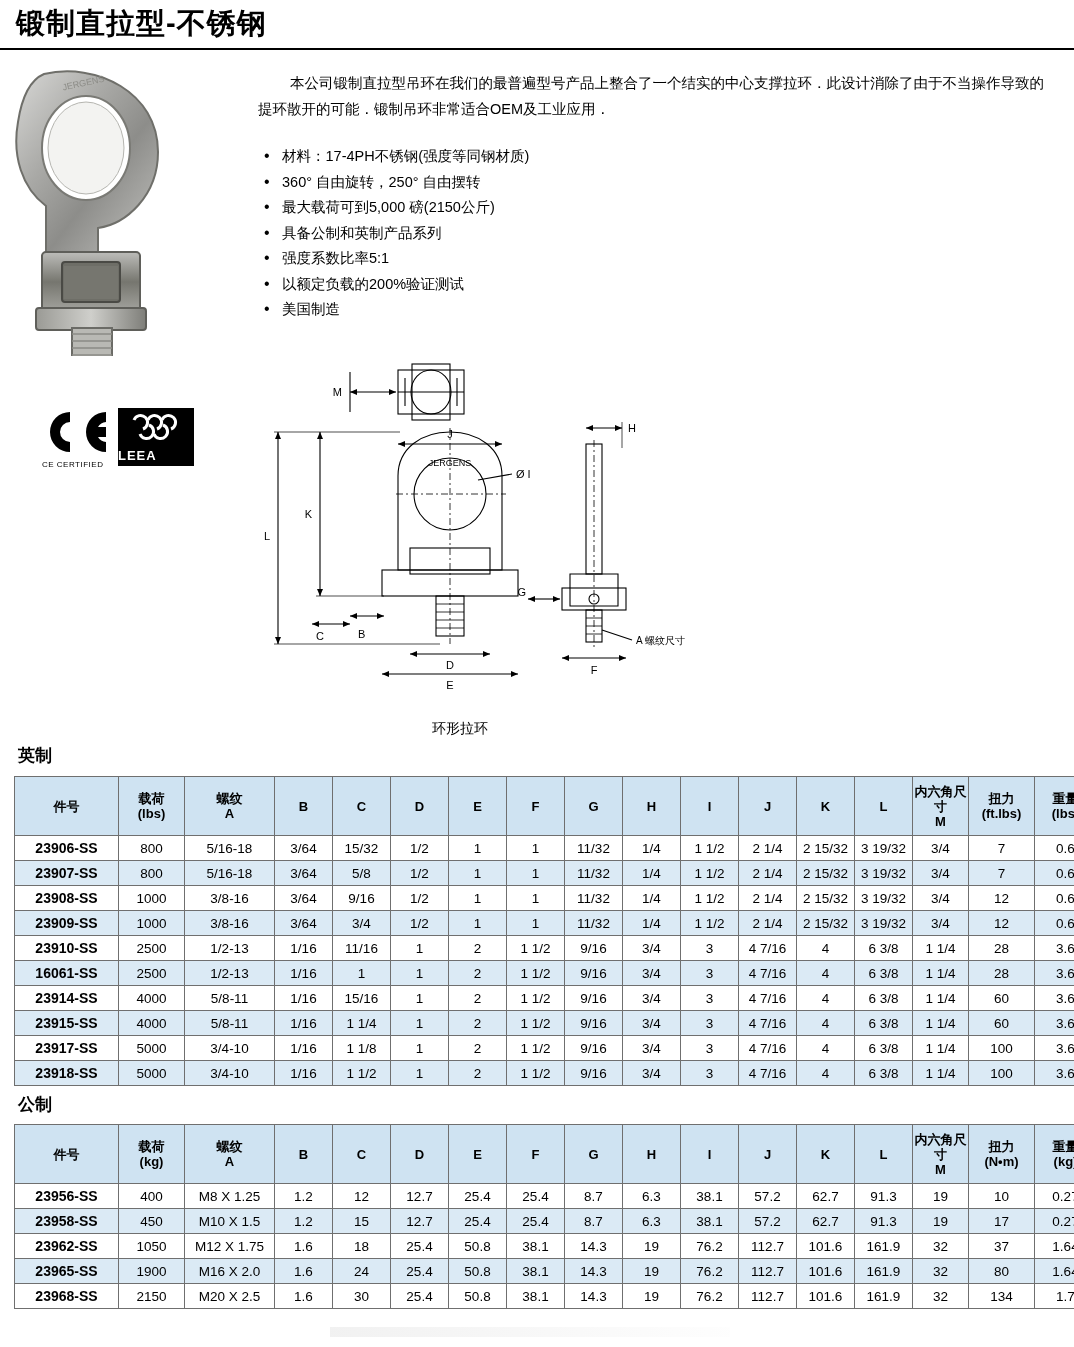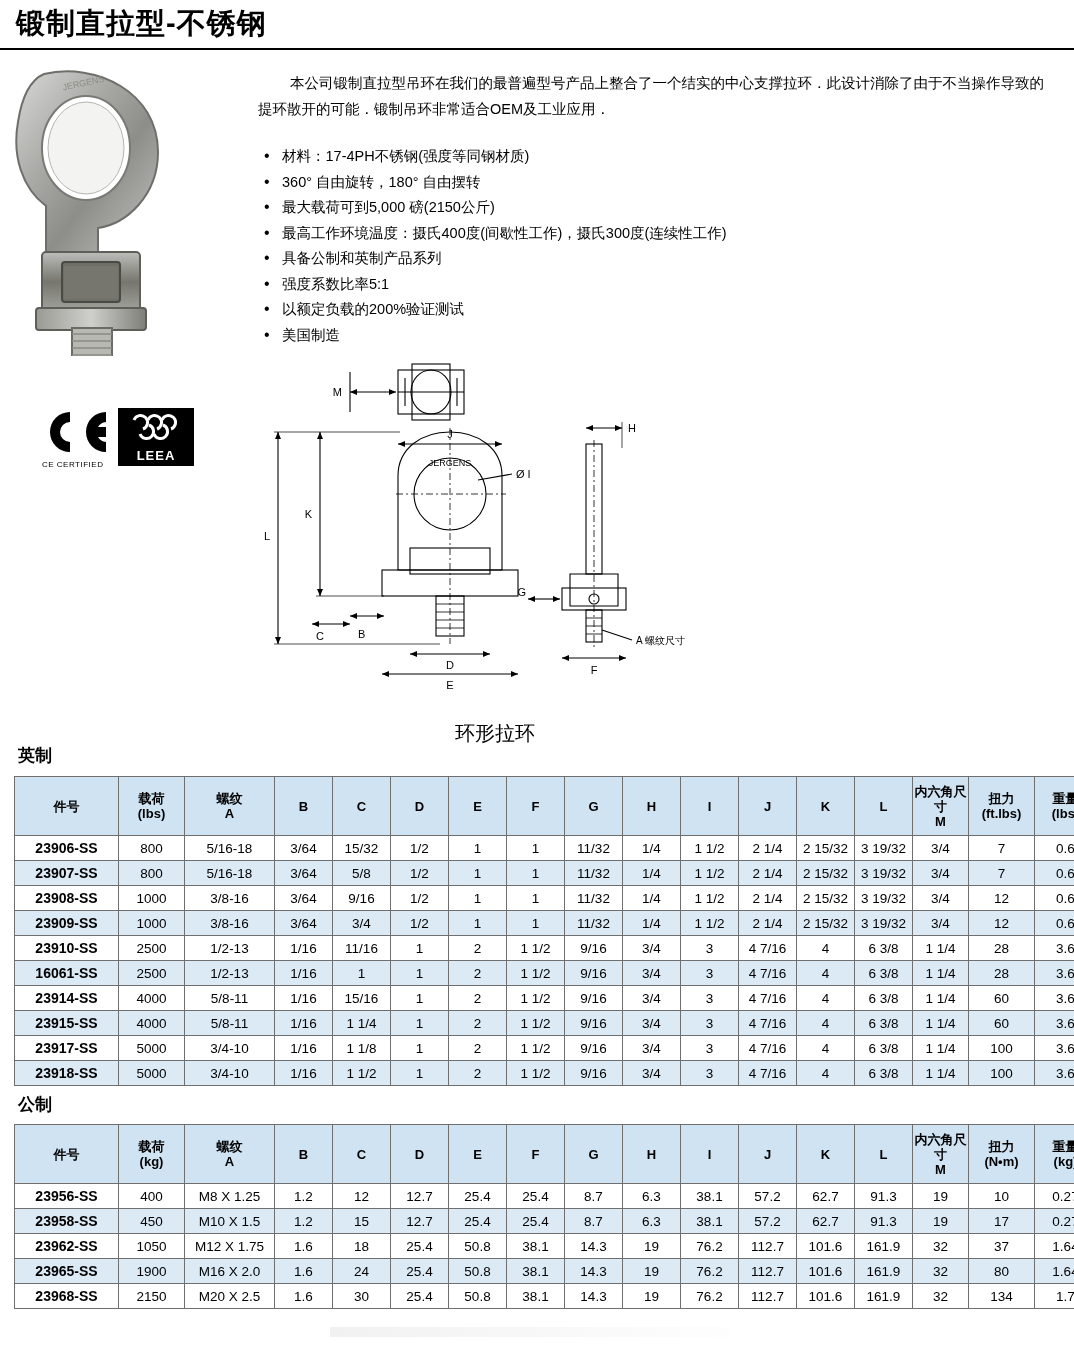--- a/index.html
+++ b/index.html
@@ -68,21 +68,20 @@
     left: 78px;
     top: 0px;
     width: 76px;
     height: 58px;
     background: #000;
   }
   .leea-text {
     position:absolute;
     left:0; right:0;
     bottom: 3px;
-    text-align:center;
     color:#fff;
     font-size: 13px;
     font-weight: bold;
     letter-spacing: 1px;
   }
   
   .intro {
     position: absolute;
     left: 258px;
     top: 70px;
@@ -116,23 +115,23 @@
   
   .drawing {
     position: absolute;
     left: 250px;
     top: 358px;
     width: 640px;
     height: 390px;
   }
   .drawing-caption {
     position: absolute;
-    left: 455px;
+    left: 432px;
     top: 720px;
-    font-size: 20px;
+    font-size: 14px;
   }
   
   .sec-head {
     position: absolute;
     font-size: 17px;
     font-weight: bold;
   }
   #imperial-head { left: 18px; top: 744px; }
   #metric-head { left: 18px; top: 1093px; }
   
@@ -264,23 +263,22 @@
         </g>
       </svg>
       <div class="leea-text">LEEA</div>
     </div>
   </div>
 
   <div class="intro">本公司锻制直拉型吊环在我们的最普遍型号产品上整合了一个结实的中心支撑拉环．此设计消除了由于不当操作导致的提环散开的可能．锻制吊环非常适合OEM及工业应用．</div>
 
   <ul class="bullets">
     <li>材料：17-4PH不锈钢(强度等同钢材质)</li>
-    <li>360° 自由旋转，180° 自由摆转</li>
+    <li>360° 自由旋转，250° 自由摆转</li>
     <li>最大载荷可到5,000 磅(2150公斤)</li>
-    <li>最高工作环境温度：摄氏400度(间歇性工作)，摄氏300度(连续性工作)</li>
     <li>具备公制和英制产品系列</li>
     <li>强度系数比率5:1</li>
     <li>以额定负载的200%验证测试</li>
     <li>美国制造</li>
   </ul>
 
   <div class="drawing">
     <svg width="640" height="390" viewBox="0 0 640 390">
       <g stroke="#000" fill="none" stroke-width="1.1" font-family="Liberation Sans, sans-serif" font-size="11">
 

